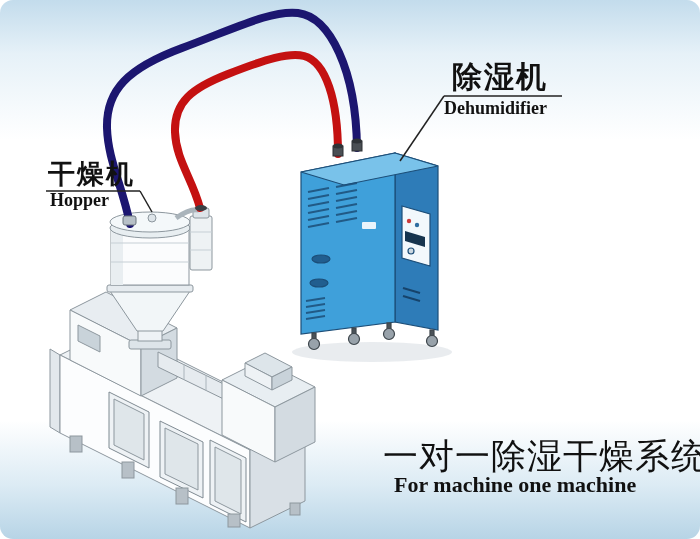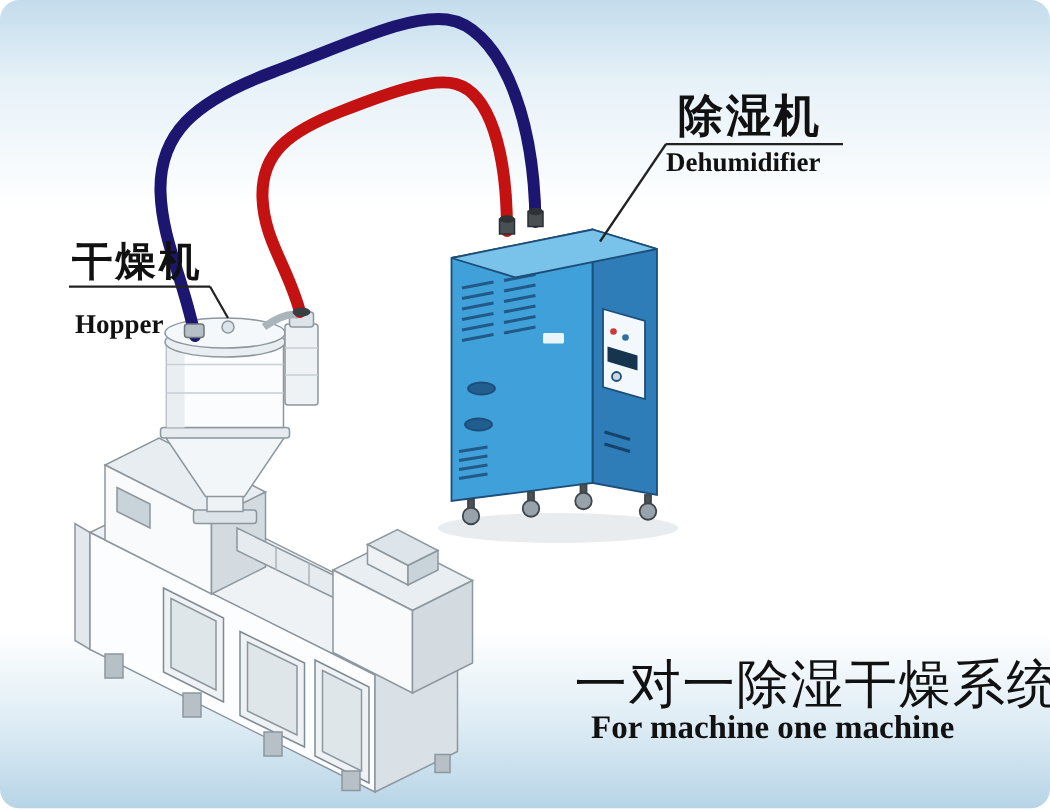--- a/index.html
+++ b/index.html
@@ -166,18 +166,18 @@
     <line x1="444" y1="96" x2="400" y2="161"></line>
     <line x1="46" y1="191" x2="140" y2="191"></line>
     <line x1="140" y1="191" x2="152" y2="212"></line>
   </g>
 </svg>
 
 <div class="lbl zh-big" style="left:452px;top:57px;">除湿机</div>
 <div class="lbl en-serif" style="left:444px;top:98px;">Dehumidifier</div>
 
 <div class="lbl zh-mid" style="left:48px;top:156px;">干燥机</div>
-<div class="lbl en-serif" style="left:50px;top:206px;">Hopper</div>
+<div class="lbl en-serif" style="left:50px;top:190px;">Hopper</div>
 
 <div class="lbl caption-zh" style="left:383px;top:433px;">一对一除湿干燥系统</div>
 <div class="lbl caption-en" style="left:394px;top:472px;">For machine one machine</div>
 
 </div>
 
 </body></html>

